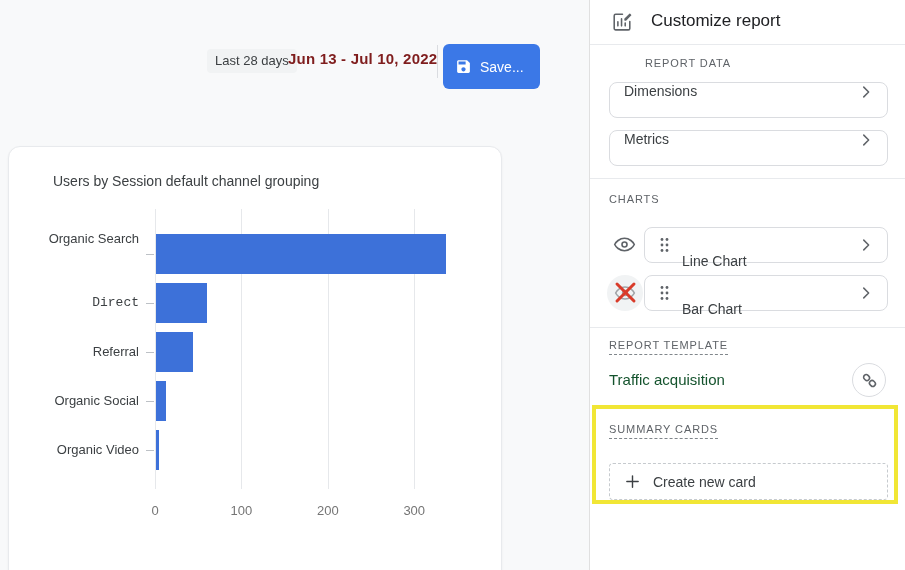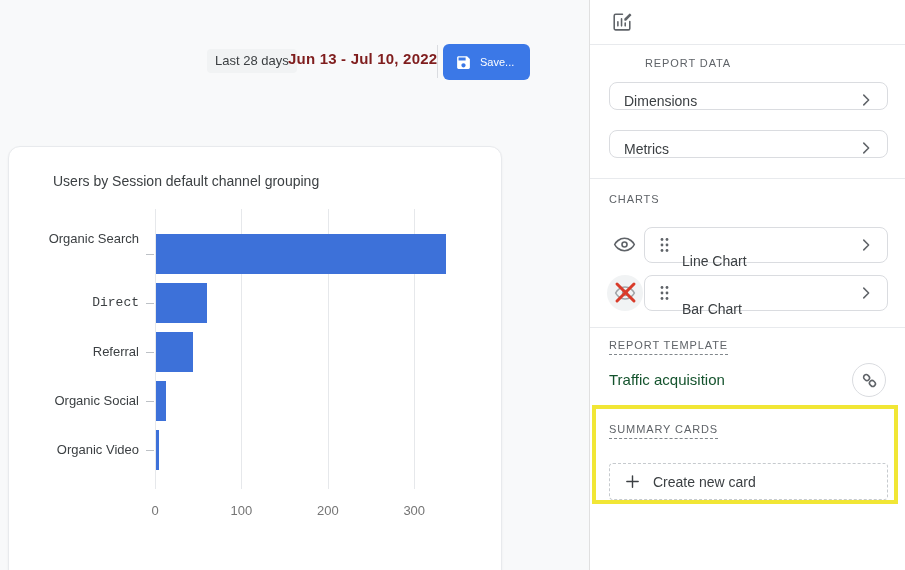--- a/index.html
+++ b/index.html
@@ -6,22 +6,22 @@
     font-family:"Liberation Sans","DejaVu Sans",sans-serif;background:#fff;}
   .stage{position:relative;width:905px;height:570px;}
 
   
   .main{position:absolute;left:0;top:0;width:589px;height:570px;background:#f8f9fa;}
   .toolbar{position:absolute;left:0;top:44px;width:589px;height:36px;}
   .chip{position:absolute;left:207px;top:5px;height:24px;line-height:24px;padding:0 8px;
     background:#f1f3f4;border-radius:4px;font-size:13px;color:#3c4043;}
   .daterange{position:absolute;left:288px;top:6px;font-size:15px;font-weight:600;color:#7f1d1d;letter-spacing:.2px;}
   .vdiv{position:absolute;left:437px;top:1px;width:1px;height:33px;background:#dadce0;}
-  .save-btn{position:absolute;left:443px;top:0;height:36px;padding:0 16px 0 12px;border:none;
-    background:#3b78e7;color:#fff;border-radius:6px;font-size:11px;font-weight:500;
+  .save-btn{position:absolute;left:443px;top:0;height:45px;padding:0 16px 0 12px;border:none;
+    background:#3b78e7;color:#fff;border-radius:6px;font-size:14px;font-weight:500;
     display:flex;align-items:center;gap:8px;cursor:pointer;font-family:inherit;}
 
   
   .card{position:absolute;left:8px;top:146px;width:494px;height:470px;background:#fff;
     border:1px solid #e8eaed;border-radius:12px;box-shadow:0 1px 2px rgba(60,64,67,.08);box-sizing:border-box;}
   .card-title{position:absolute;left:44px;top:26px;font-size:14px;color:#3c4043;}
   .chart-area{position:absolute;left:0;top:62px;width:494px;height:340px;}
   .gridline{position:absolute;top:0;height:280px;width:1px;background:#e6e8eb;}
   .xtick{position:absolute;top:294px;width:40px;margin-left:-20px;text-align:center;
     font-size:13px;color:#757575;}
@@ -31,22 +31,22 @@
   .bar{position:absolute;height:40px;}
 
   
   .panel{position:absolute;left:589px;top:0;width:316px;height:570px;background:#fff;
     border-left:1px solid #e0e0e0;box-sizing:border-box;}
   .panel-header{position:absolute;left:0;top:0;width:316px;height:45px;border-bottom:1px solid #e8eaed;box-sizing:border-box;}
   .panel-header .hicon{position:absolute;left:21px;top:11px;}
   .panel-title{position:absolute;left:61px;top:11px;font-size:17px;color:#202124;}
   .sec-label{position:absolute;font-size:11px;letter-spacing:.9px;color:#5f6368;font-weight:500;}
   .sec-label.dashed span{display:inline-block;border-bottom:1px dashed #80868b;padding-bottom:3px;}
-  .pbtn{position:absolute;left:19px;width:279px;height:28px;border:1px solid #dadce0;border-radius:8px;
-    background:#fff;box-sizing:border-box;display:flex;align-items:flex-end;padding:0 12px 0 14px;
+  .pbtn{position:absolute;left:19px;width:279px;height:36px;border:1px solid #dadce0;border-radius:8px;
+    background:#fff;box-sizing:border-box;display:flex;align-items:flex-start;padding:0 12px 0 14px;
     font-size:14px;color:#3c4043;cursor:pointer;font-family:inherit;}
   .pbtn .grow{flex:1;text-align:left;}
   .hdiv{position:absolute;left:0;width:316px;height:1px;background:#e8eaed;}
   .chart-row-btn{position:absolute;left:54px;width:244px;height:36px;border:1px solid #dadce0;border-radius:8px;
     background:#fff;box-sizing:border-box;display:flex;align-items:center;gap:12px;padding:0 12px 0 14px;
     font-size:14px;color:#3c4043;cursor:pointer;font-family:inherit;}
   .chart-row-btn .grow{flex:1;text-align:left;margin-top:32px;}
   .eye-btn{position:absolute;background:none;border:none;padding:0;cursor:pointer;}
   .eye-off-wrap{position:absolute;left:17px;top:275px;width:36px;height:36px;border-radius:50%;
     background:#f1f3f4;border:none;padding:0;cursor:pointer;}
@@ -119,20 +119,21 @@
     <div class="panel-header">
       <span class="hicon">
         <svg width="22" height="22" viewBox="0 0 24 24" fill="none" stroke="#5f6368" stroke-width="1.7" stroke-linecap="round" stroke-linejoin="round">
           <path d="M20.5 11.5V19a1.6 1.6 0 0 1-1.6 1.6H5.1A1.6 1.6 0 0 1 3.5 19V5.2a1.6 1.6 0 0 1 1.6-1.6h7.4"></path>
           <path d="M7.5 16.2v-4.4"></path>
             <path d="M11.5 16.2V8.6"></path>
             <path d="M15.5 16.2v-3"></path>
           <path d="M15.2 8.8l5.3-5.3 1.0 1.0-5.3 5.3h-1z" stroke-width="1.4"></path>
         </svg>
       </span>
+      <span class="panel-title">Customize report</span>
     </div>
 
     <div class="sec-label" style="left:19px;top:57px;margin-left:36px;">REPORT DATA</div>
     <button class="pbtn" style="top:82px;">
       <span class="grow">Dimensions</span>
       <span style="display:flex;">
         <svg width="18" height="18" viewBox="0 0 24 24" fill="none" stroke="#5f6368" stroke-width="2" stroke-linecap="round" stroke-linejoin="round">
             <path d="M9 5.5l6.5 6.5L9 18.5"></path>
           </svg>
       </span>

